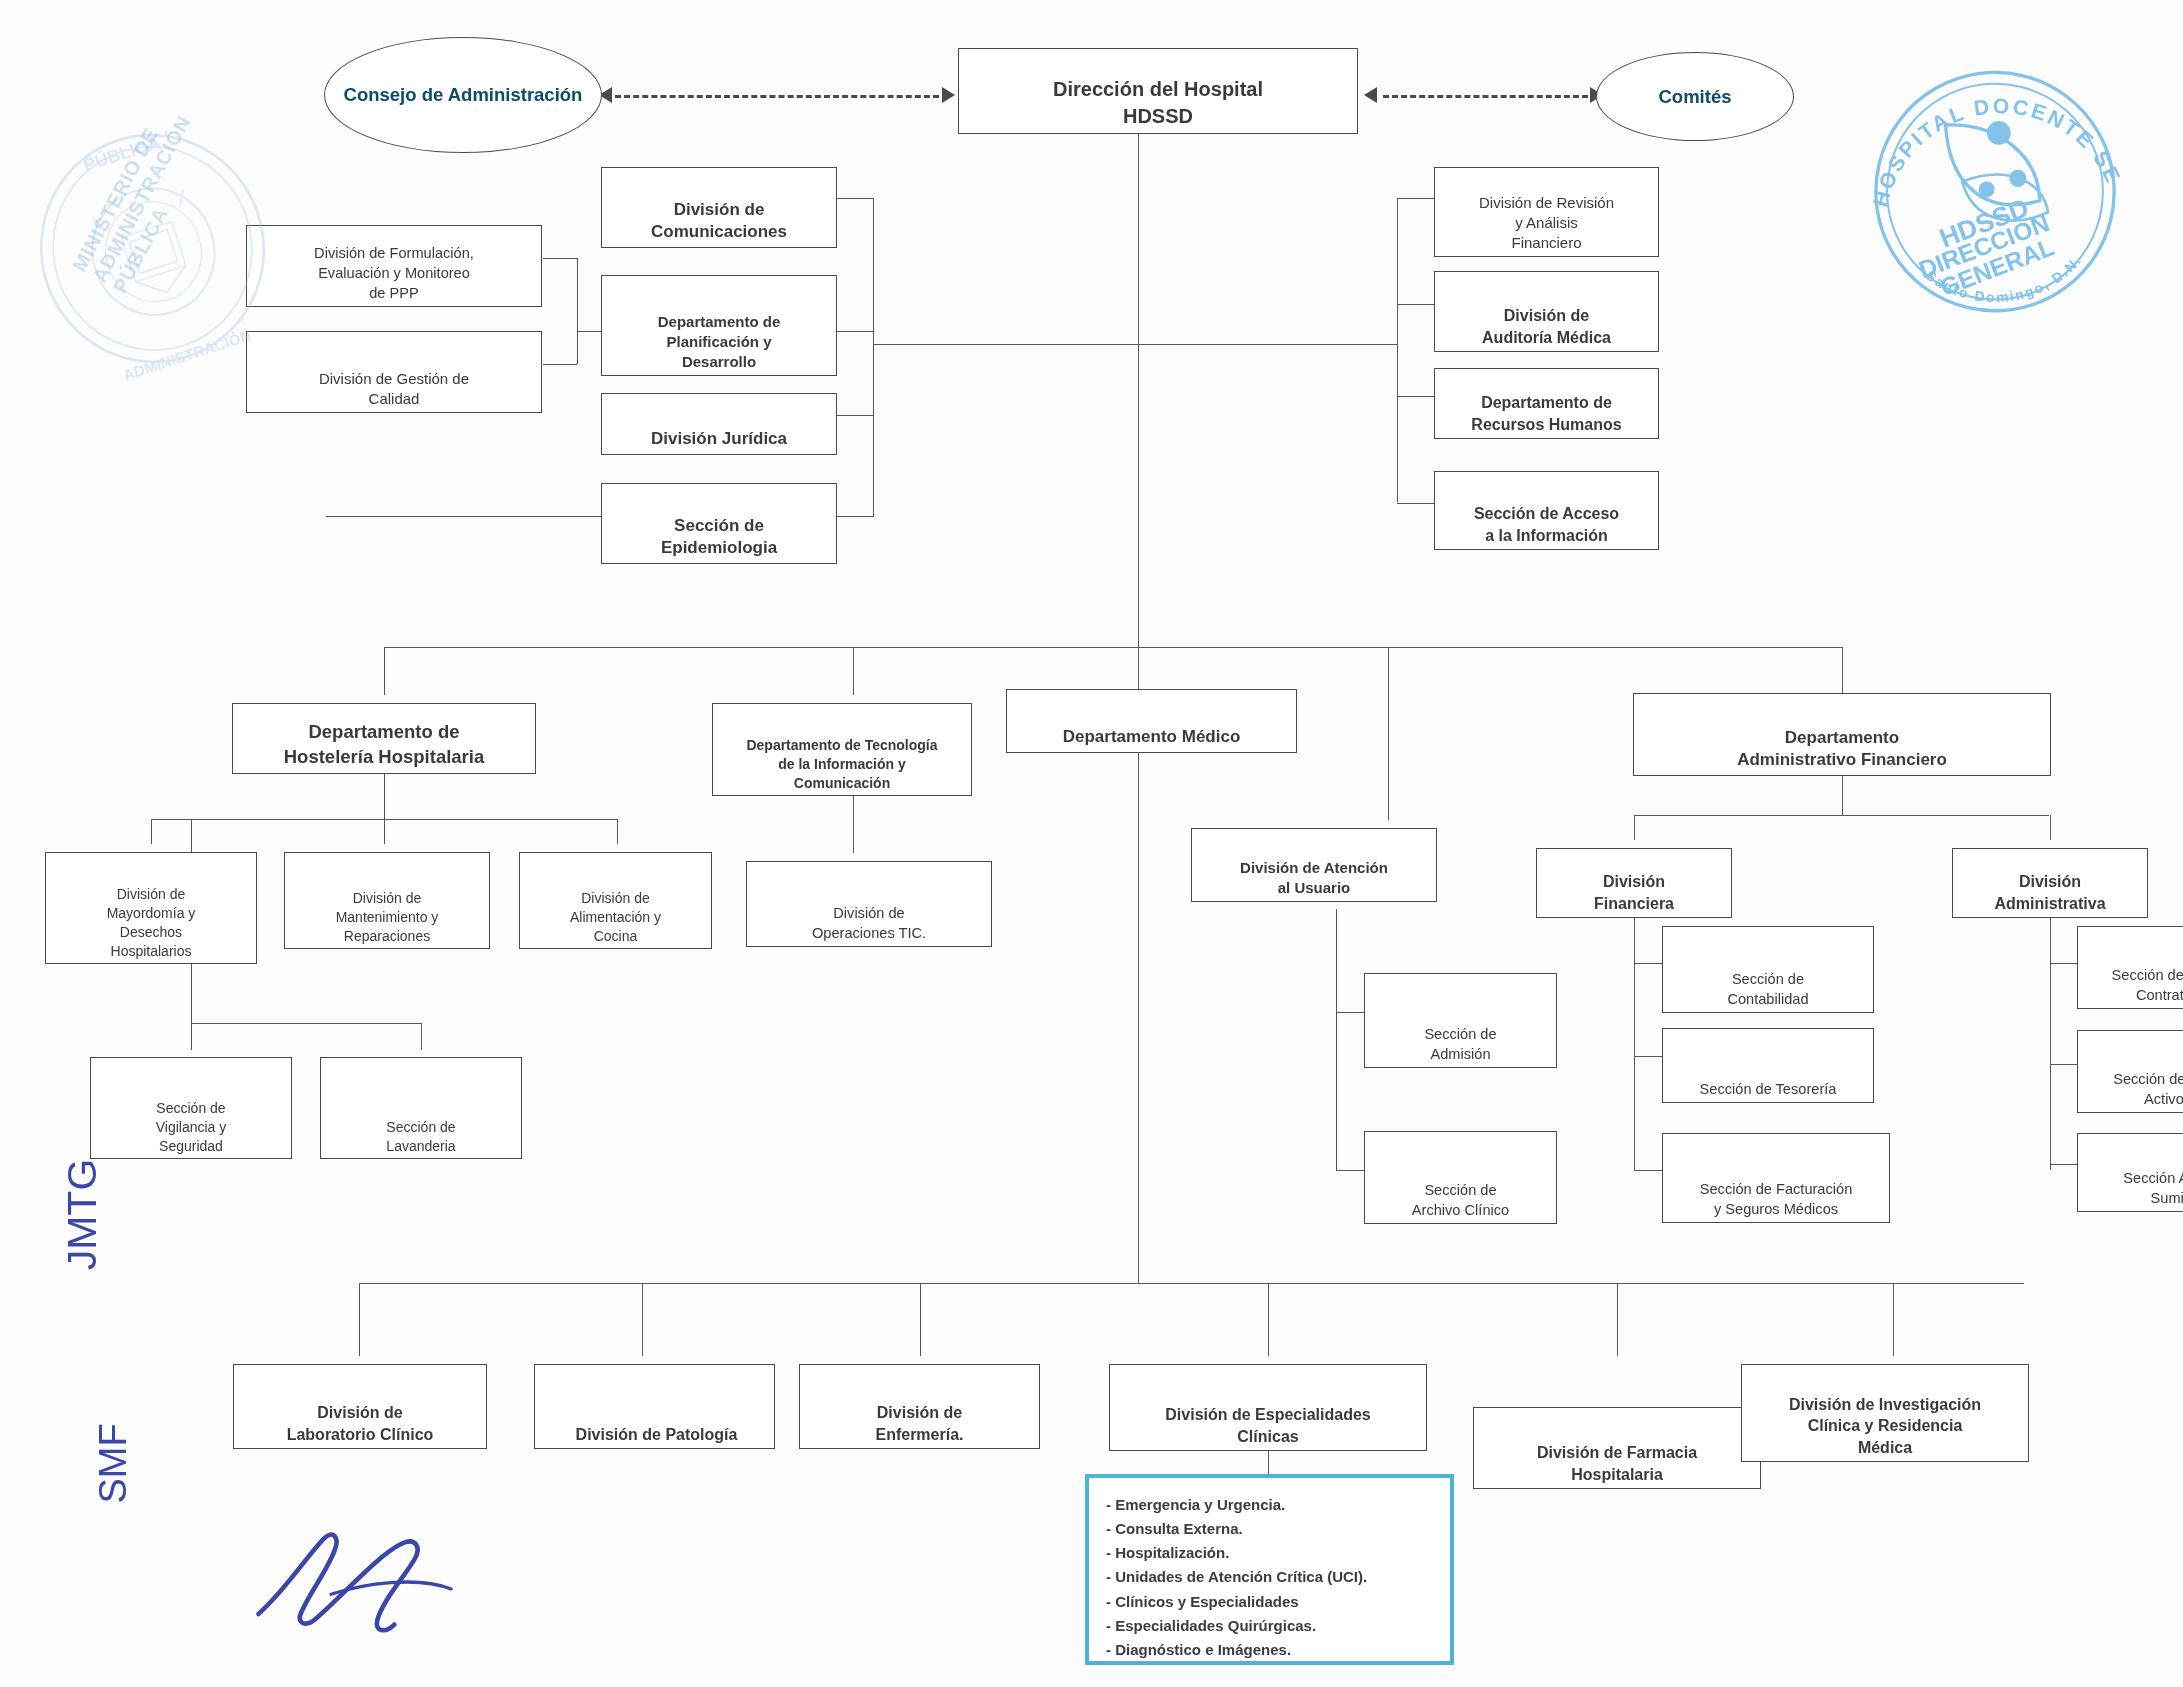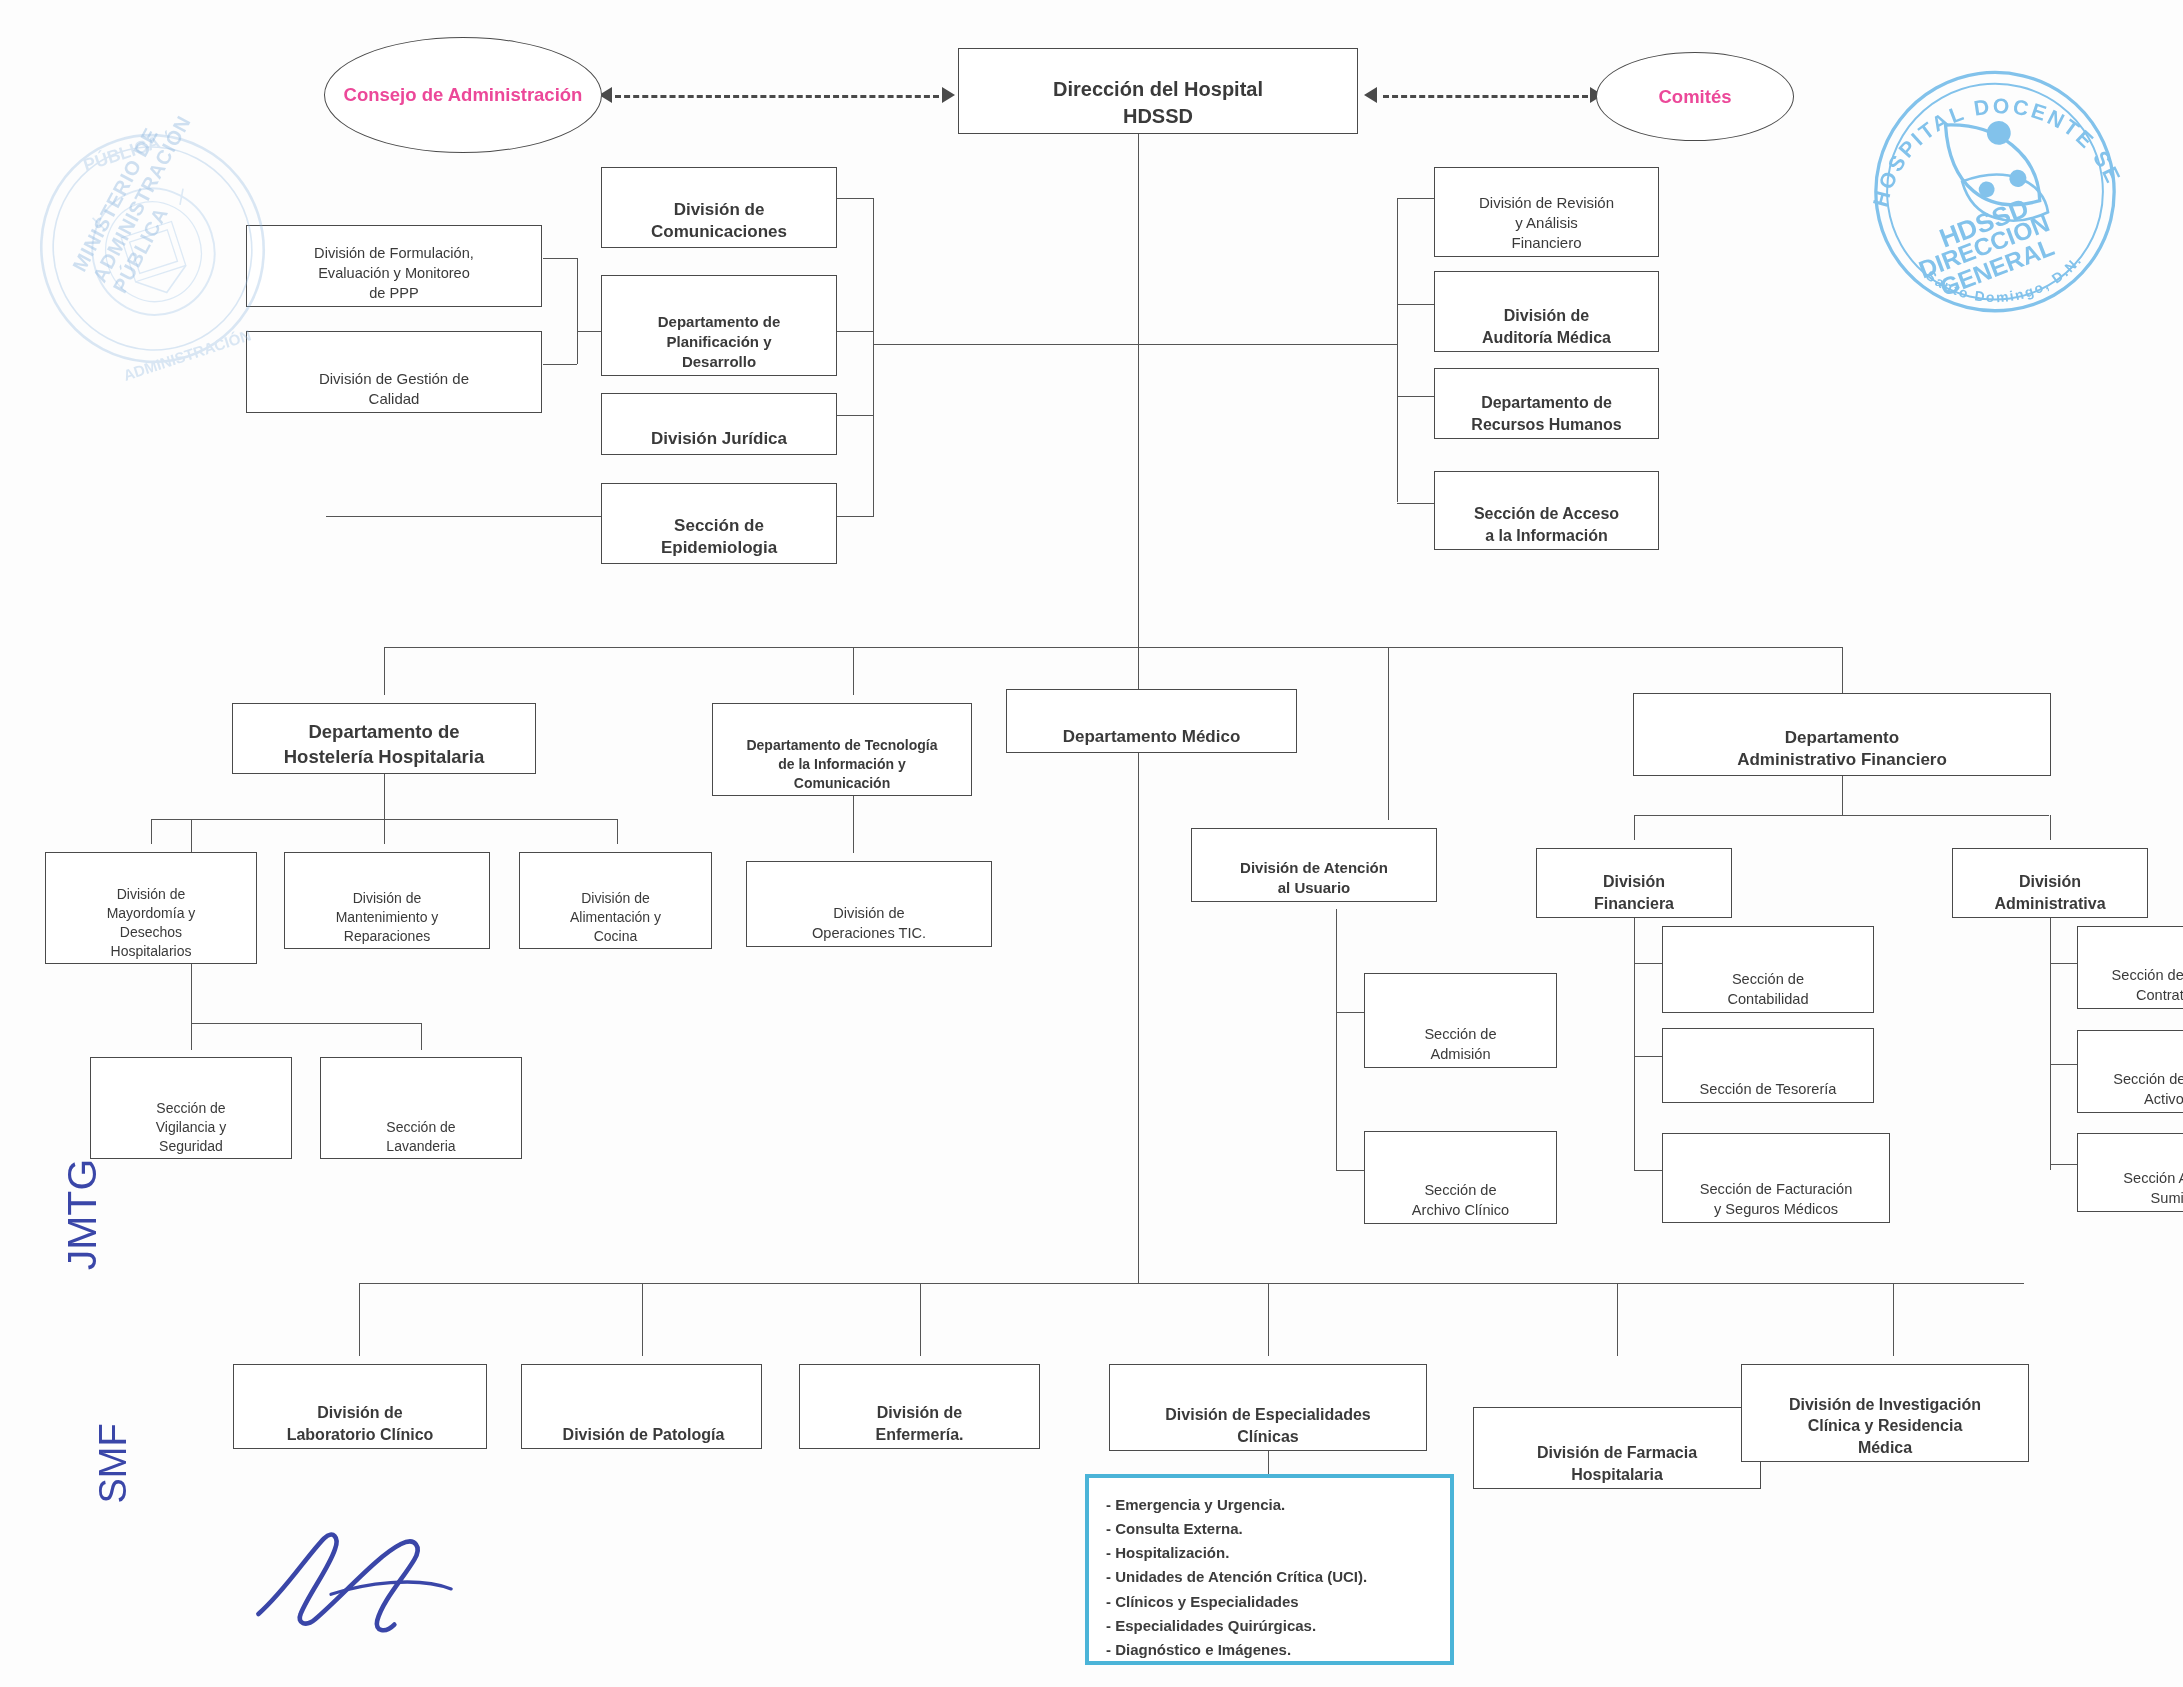--- a/index.html
+++ b/index.html
@@ -27,21 +27,21 @@
   .f24{font-size:16px;}
   .f23{font-size:15px;}
   .f22{font-size:14.6px;}
   .f21{font-size:14px;}
 
   .ellipse{
     position:absolute;box-sizing:border-box;
     border:1.3px solid #4a4a4a;border-radius:50%;
     background:#fff;
     display:flex;align-items:center;justify-content:center;text-align:center;
-    color:#ec4899;line-height:1.4;z-index:6;
+    color:#0c4a6e;line-height:1.4;z-index:6;
   }
 
   
   .ln{position:absolute;background:#555;z-index:2;}
   .h{height:1.3px;}
   .v{width:1.3px;}
 
   
   .dash{position:absolute;height:0;border-top:3.3px dashed #4a4a4a;z-index:3;}
   .arrow{position:absolute;width:0;height:0;z-index:4;}
@@ -353,21 +353,21 @@
   </div>
   <div class="box f22" style="left:2077px;top:1125px;width:216px;height:79px;">
     <span>Sección Almacén y
 Suministro</span>
   </div>
 
   <div class="box f24 b-bold" style="left:233px;top:1356px;width:254px;height:85px;">
     <span>División de
 Laboratorio Clínico</span>
   </div>
-  <div class="box f24 b-bold" style="left:521px;top:1356px;width:241px;height:85px;padding-left:8px;">
+  <div class="box f24 b-bold" style="left:534px;top:1356px;width:241px;height:85px;padding-left:8px;">
     <span>División de Patología</span>
   </div>
   <div class="box f24 b-bold" style="left:799px;top:1356px;width:241px;height:85px;">
     <span>División de
 Enfermería.</span>
   </div>
   <div class="box f24 b-bold" style="left:1109px;top:1356px;width:318px;height:87px;">
     <span>División de Especialidades
 Clínicas</span>
   </div>

